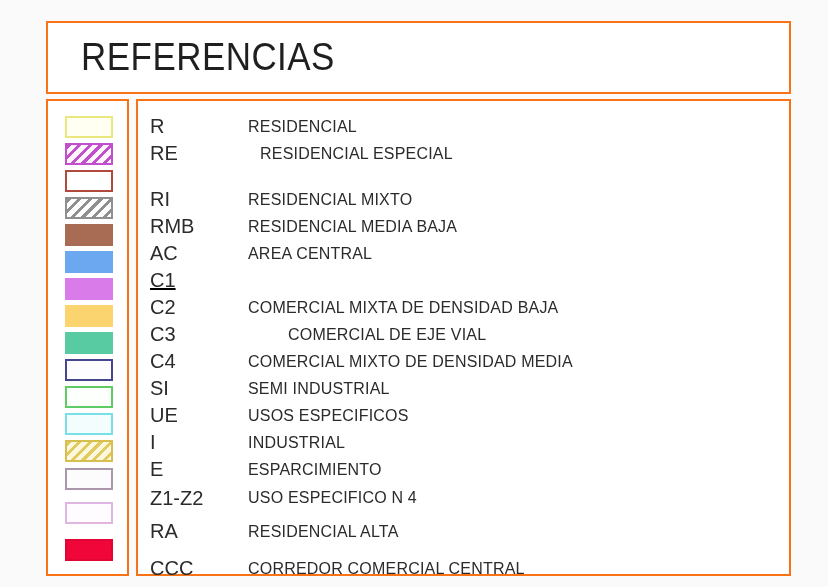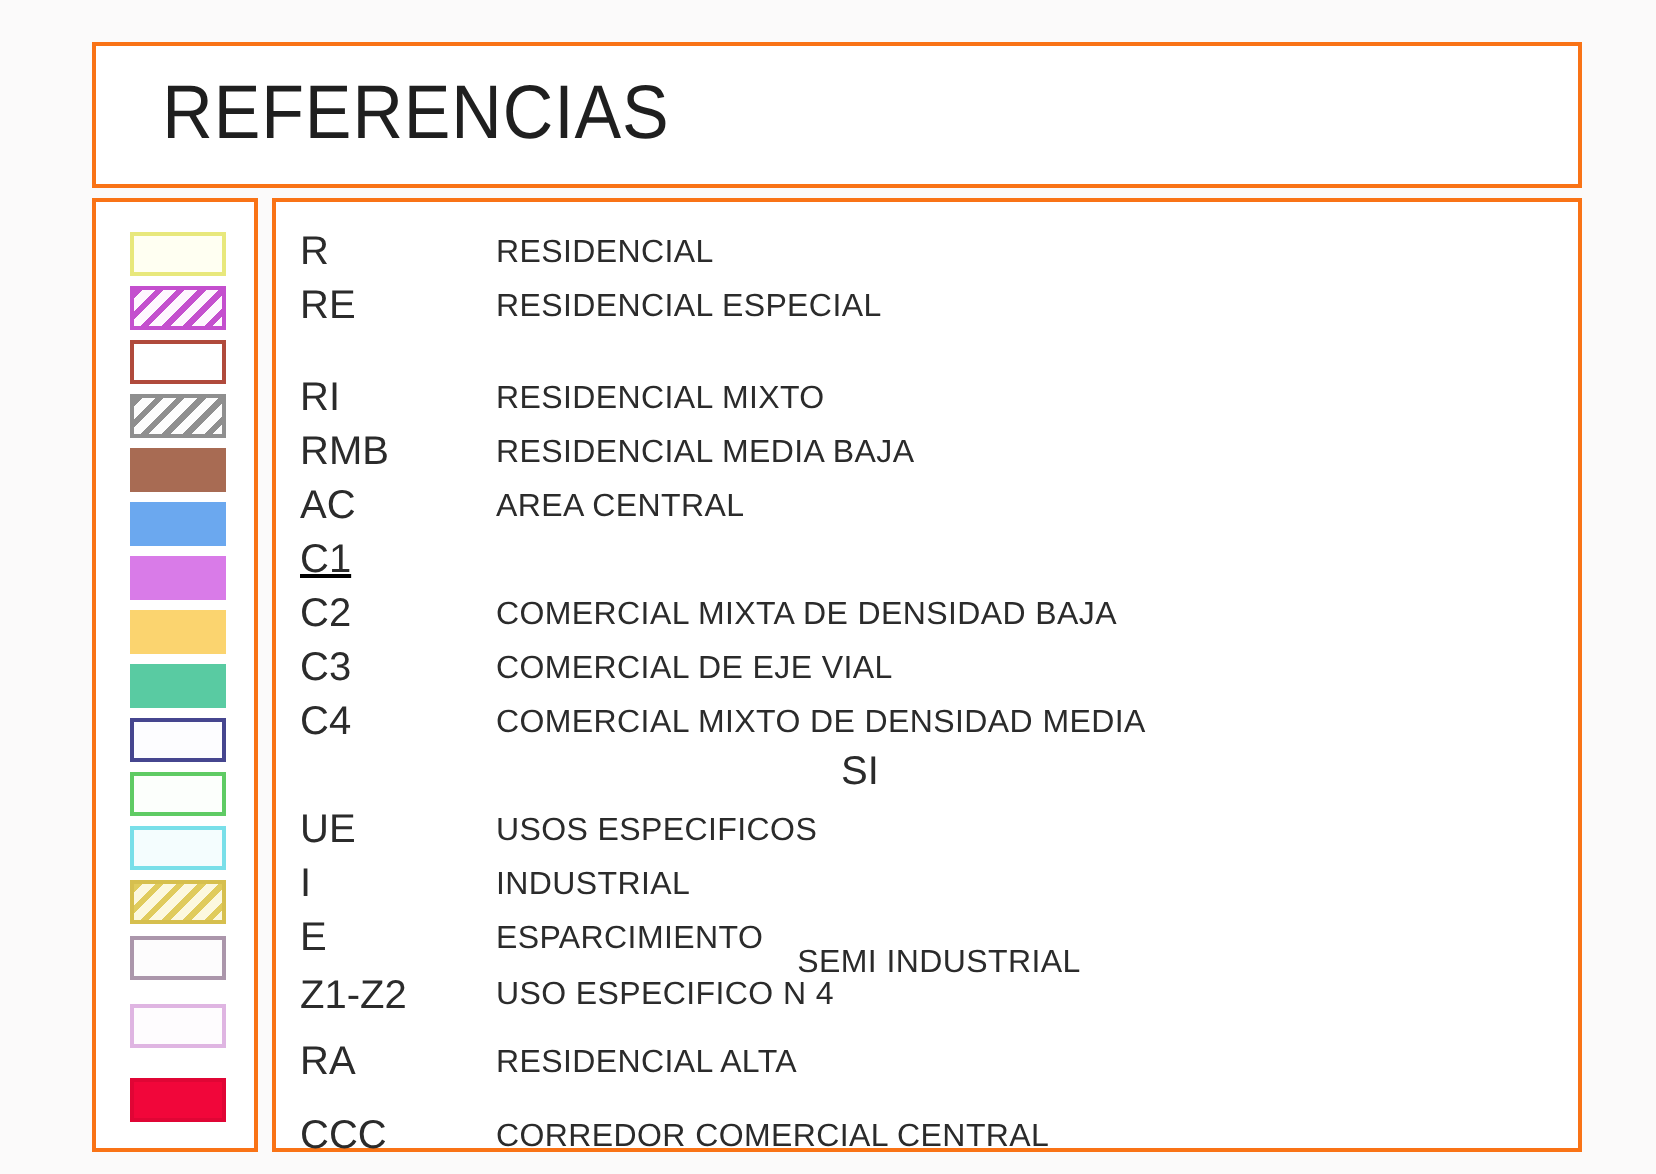--- a/index.html
+++ b/index.html
@@ -118,21 +118,21 @@
     <div class="sw-row" style="height: 37px;">
       <div class="swatch" style="border-color: rgb(224, 5, 53); background-color: rgb(241, 6, 58);"></div>
     </div>
   </div>
 
 <div class="frame" id="text-box">
     <div class="tx-row" style="height: 27px;">
       <span class="code">R</span>
       <span class="label">RESIDENCIAL</span>
     </div>
-    <div class="tx-row" style="height: 27px;">
+    <div class="tx-row" style="height: 27px; gap: 12px;">
       <span class="code">RE</span>
       <span class="label">RESIDENCIAL ESPECIAL</span>
     </div>
     <div class="tx-row" style="height: 27px; margin-top: 19px;">
       <span class="code">RI</span>
       <span class="label">RESIDENCIAL MIXTO</span>
     </div>
     <div class="tx-row" style="height: 27px;">
       <span class="code">RMB</span>
       <span class="label">RESIDENCIAL MEDIA BAJA</span>
@@ -141,29 +141,29 @@
       <span class="code">AC</span>
       <span class="label">AREA CENTRAL</span>
     </div>
     <div class="tx-row" style="height: 27px; text-decoration: underline;">
       <span class="code">C1</span>
     </div>
     <div class="tx-row" style="height: 27px;">
       <span class="code">C2</span>
       <span class="label">COMERCIAL MIXTA DE DENSIDAD BAJA</span>
     </div>
-    <div class="tx-row" style="height: 27px;">
+    <div class="tx-row" style="height: 27px; gap: 40px;">
       <span class="code">C3</span>
       <span class="label">COMERCIAL DE EJE VIAL</span>
     </div>
     <div class="tx-row" style="height: 27px;">
       <span class="code">C4</span>
       <span class="label">COMERCIAL MIXTO DE DENSIDAD MEDIA</span>
     </div>
-    <div class="tx-row" style="height: 27px; flex-direction: column;">
+    <div class="tx-row" style="height: 27px;">
       <span class="code">SI</span>
       <span class="label">SEMI INDUSTRIAL</span>
     </div>
     <div class="tx-row" style="height: 27px;">
       <span class="code">UE</span>
       <span class="label">USOS ESPECIFICOS</span>
     </div>
     <div class="tx-row" style="height: 27px;">
       <span class="code">I</span>
       <span class="label">INDUSTRIAL</span>

